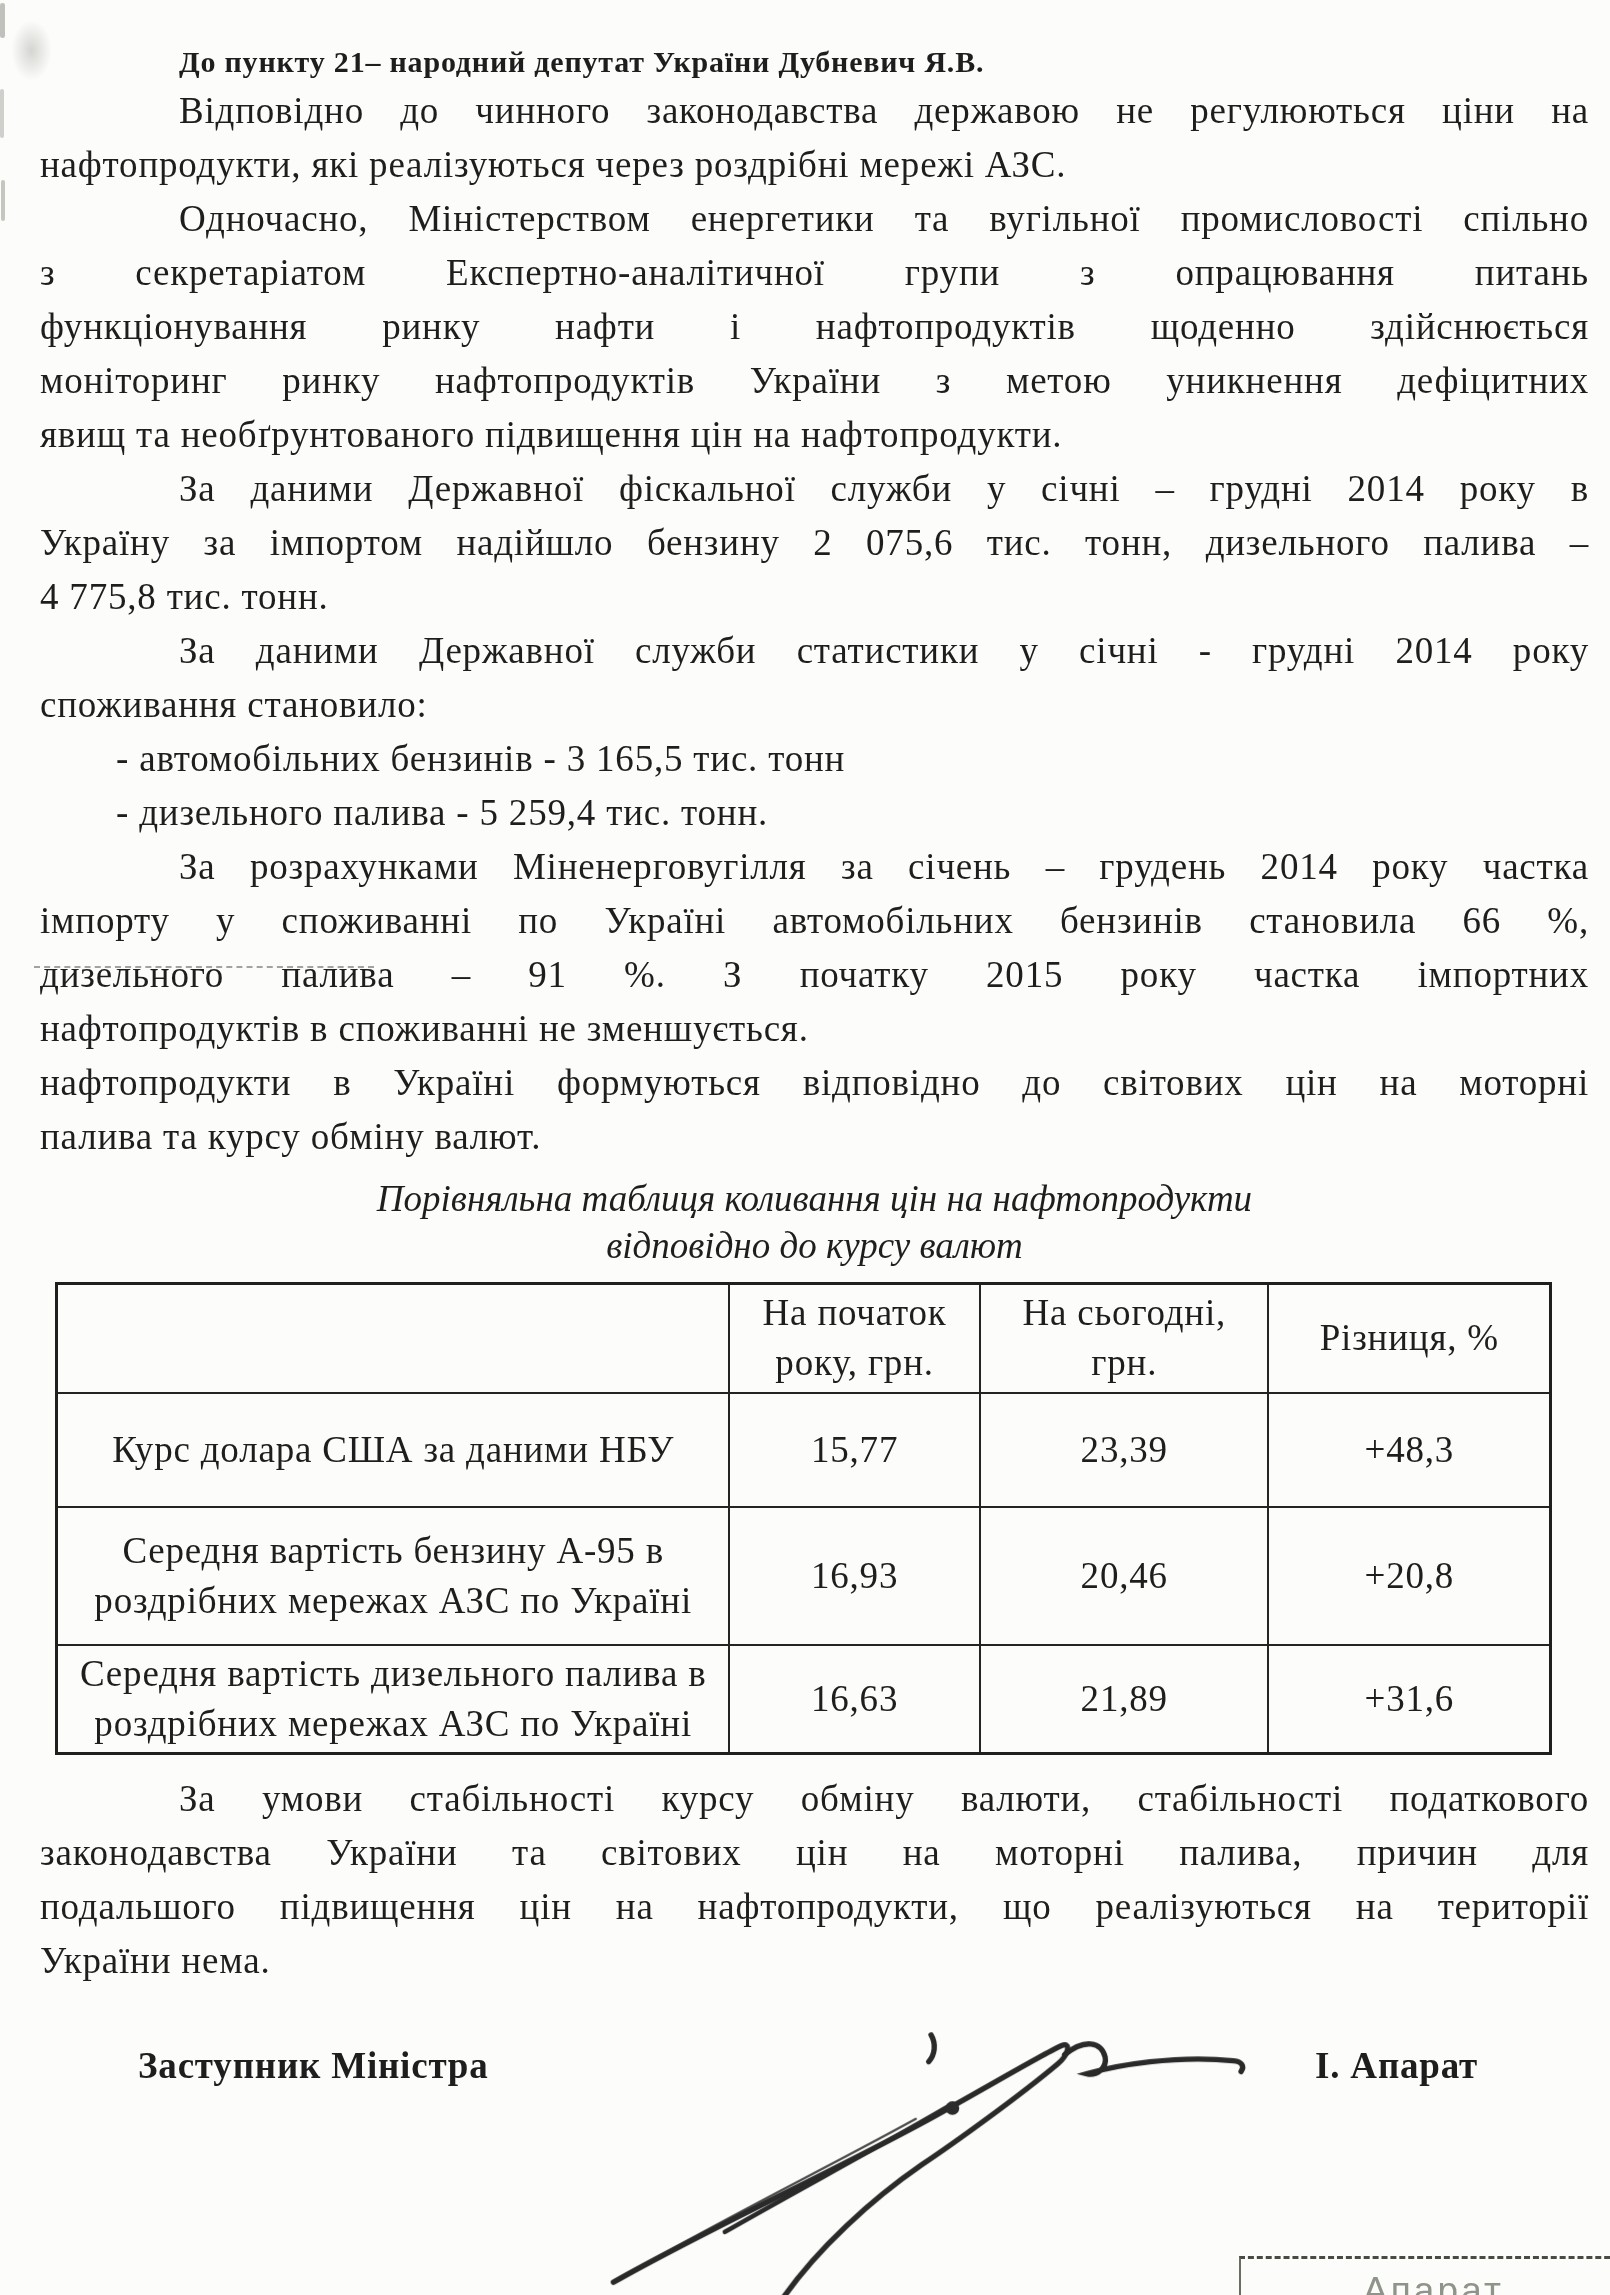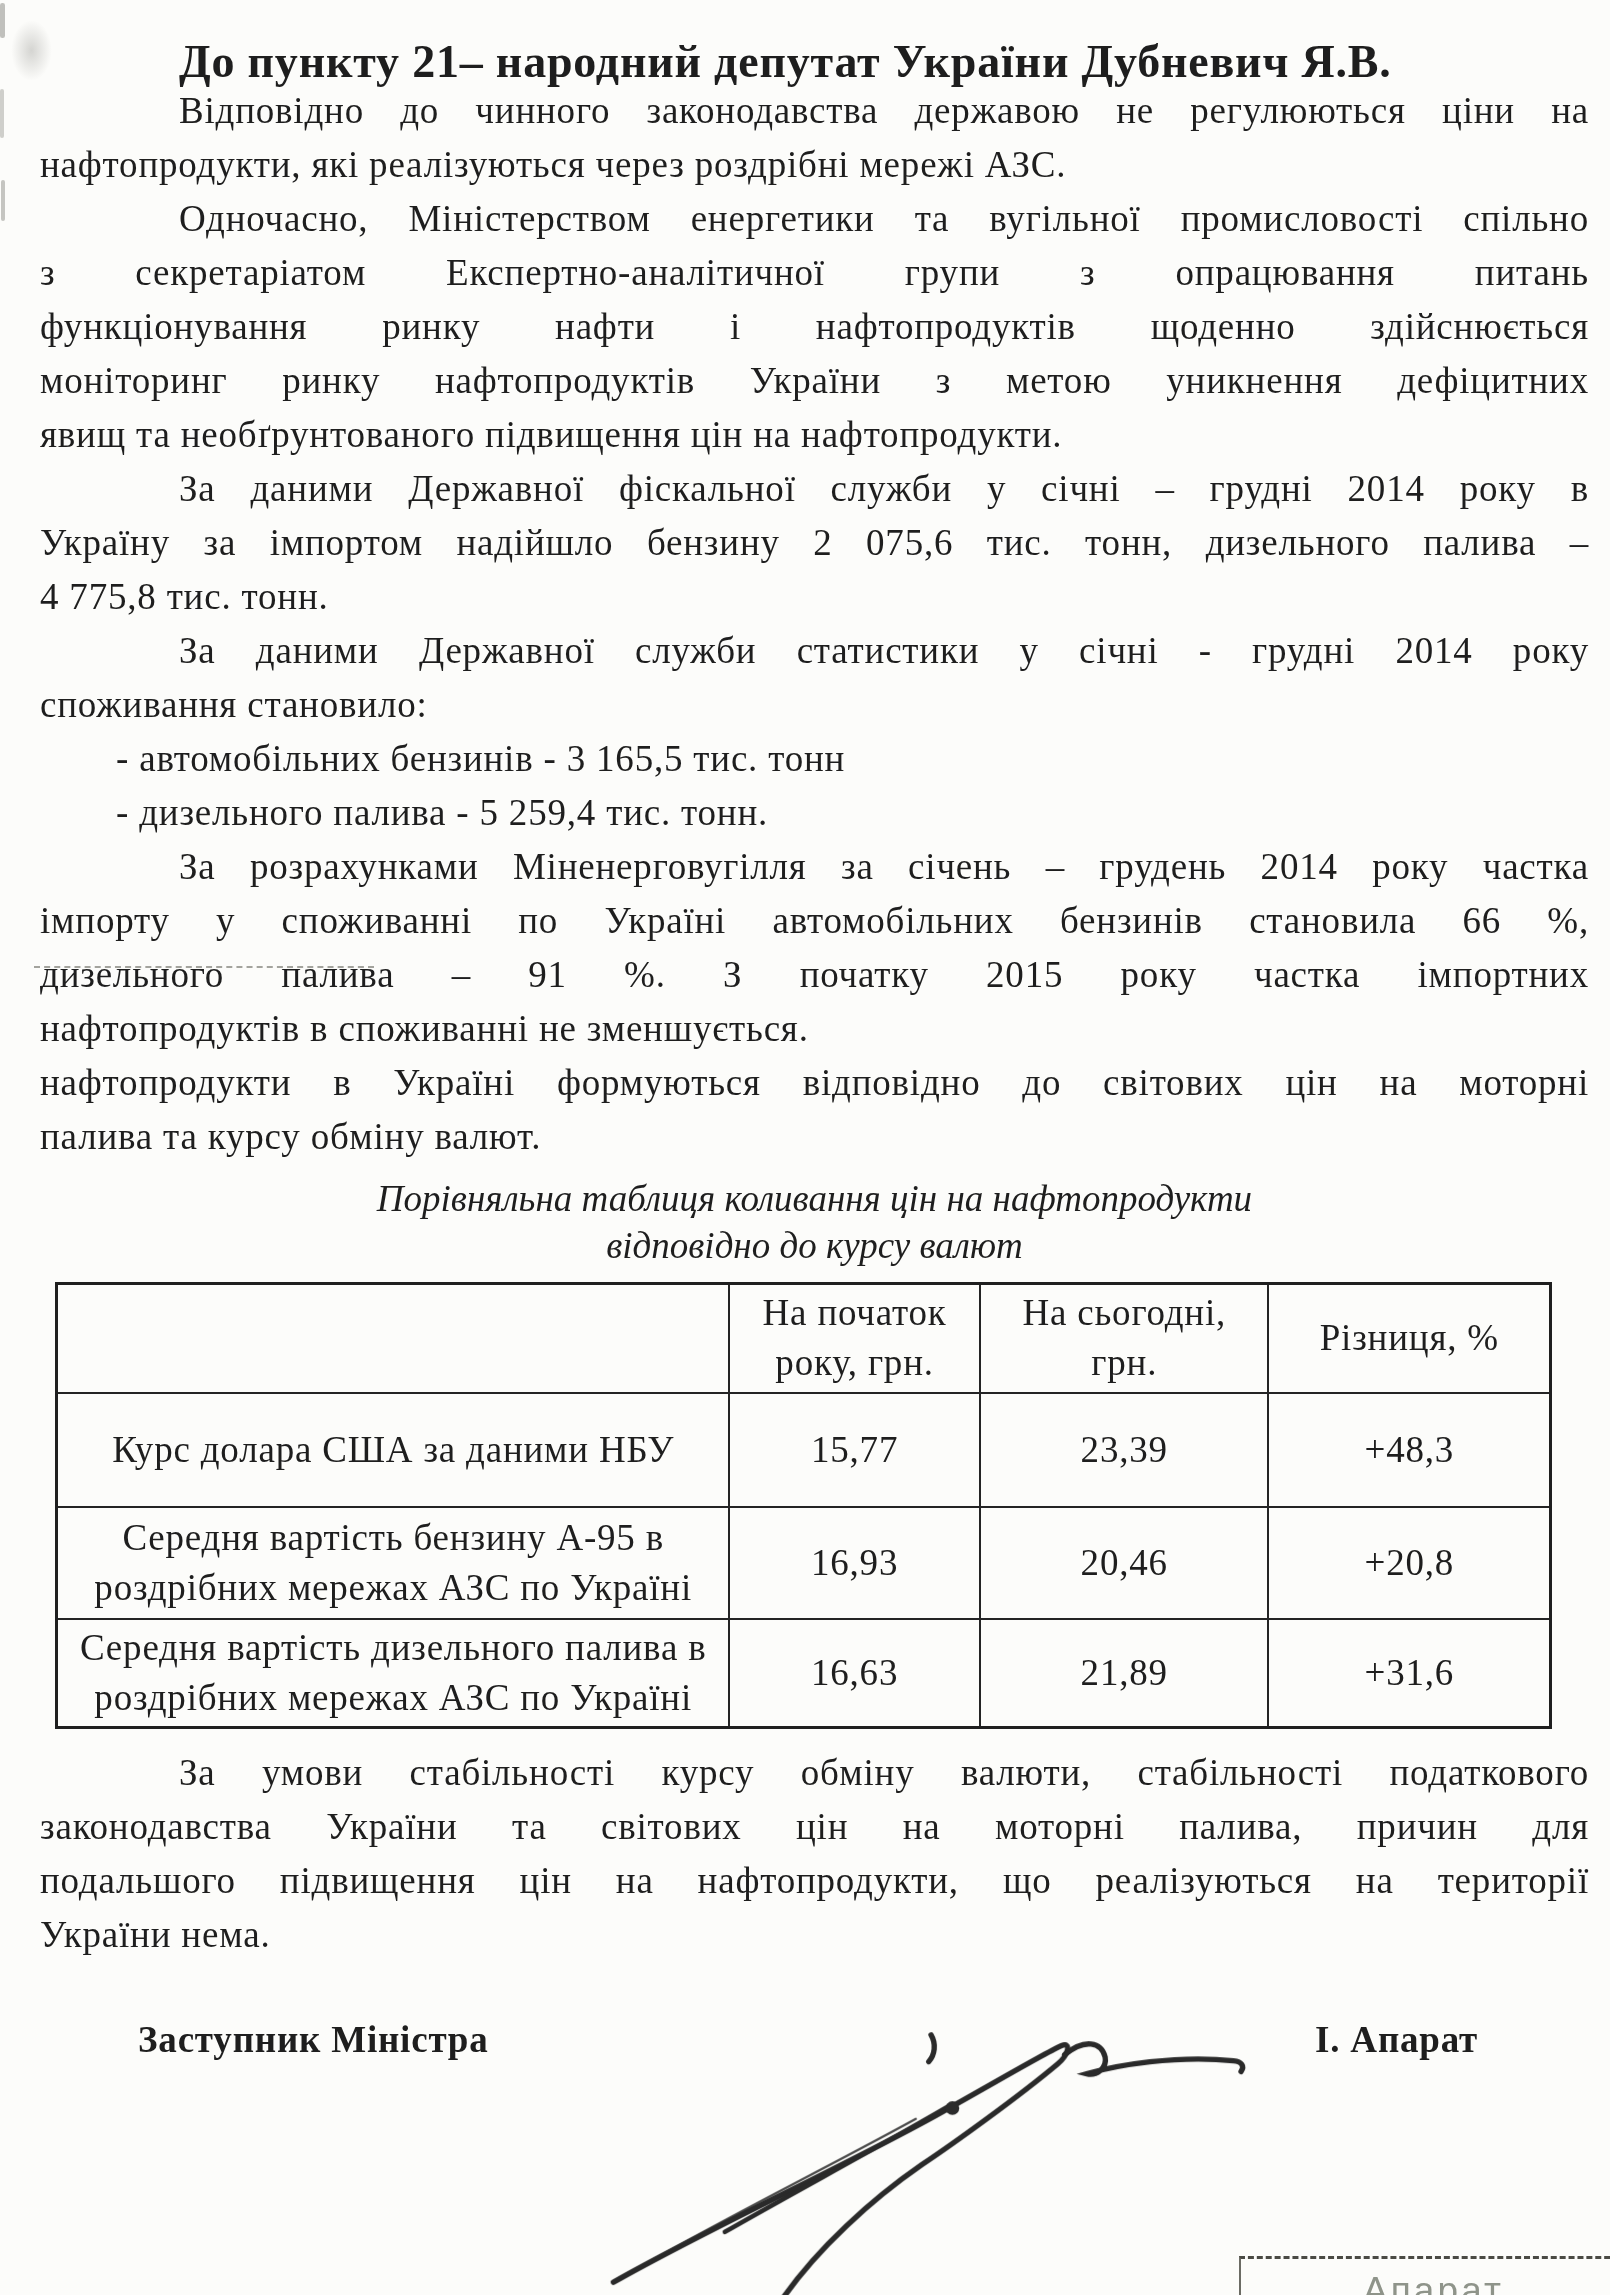--- a/index.html
+++ b/index.html
@@ -4,21 +4,21 @@
 <style>
   * { box-sizing: border-box; }
   html,body { margin:0; padding:0; background:#6f6f6f; }
   .page{
     position:relative; width:1611px; height:2295px; margin:0 auto;
     background:#fcfcfa; overflow:hidden;
     font-family:"Liberation Serif", serif; color:#1e1e1e;
   }
   .content{ position:absolute; left:40px; top:40px; width:1549px; }
   .doc-title{
-    margin:0 0 0 139px; font-weight:bold; font-size:46px; line-height:44px;
+    margin:0 0 0 139px; font-weight:bold; font-size:30px; line-height:44px;
     letter-spacing:0.8px;
   }
   .body-text{ }
   .para{ margin:0; }
   .line{
     display:block; font-size:37px; line-height:54px; letter-spacing:0.8px;
     text-align:justify; text-align-last:justify;
   }
   .line.last{ text-align-last:left; }
   .line.ind{ text-indent:139px; }
@@ -28,21 +28,21 @@
     border-collapse:collapse; margin:13.7px 0 0 15.3px; width:1497px;
     table-layout:fixed; border:3.1px solid #1f1f1f;
   }
   .ctable th, .ctable td{
     border:2.3px solid #242424; font-weight:normal; font-size:37px;
     text-align:center; vertical-align:middle; padding:3.1px 7.6px;
     line-height:50px; letter-spacing:0.8px;
   }
   .row-hdr{ height:108px; }
   .row-1{ height:114px; }
-  .row-2{ height:112px; }
+  .row-2{ height:138px; }
   .row-3{ height:88px; }
   .sig-row{
     display:flex; justify-content:space-between; margin-top:56px;
     padding:0 111px 0 98px; font-size:37px; font-weight:bold; letter-spacing:0.8px;
   }
   .signature-svg{ position:absolute; left:595px; top:2015px; width:672px; height:281px; }
   .stamp{
     position:absolute; left:1239px; top:2256px; width:389px; height:40px;
     border-top:3.1px dashed #4a4a44; border-left:2.3px solid #6b6b64; border-right:2.3px solid #6b6b64;
   }

